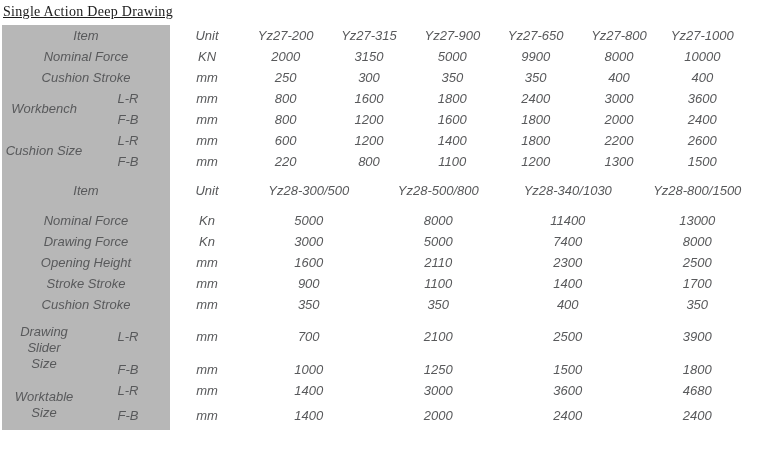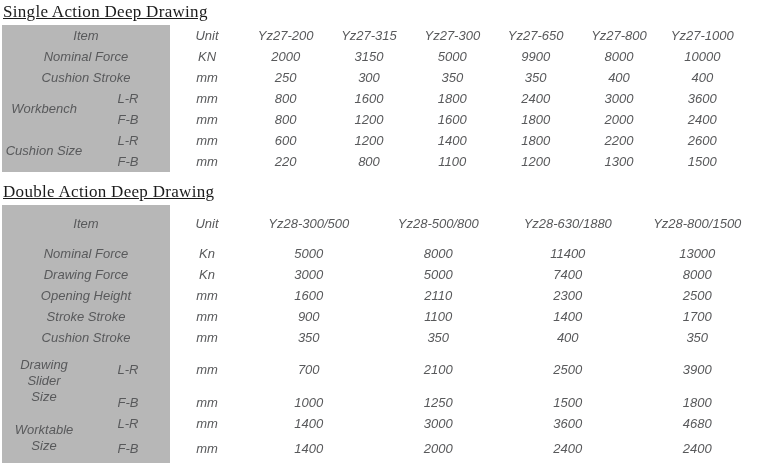--- a/index.html
+++ b/index.html
@@ -8,21 +8,21 @@
     height: 469px;
     background: var(--page-bg, #ffffff);
     font-family: "Liberation Sans", sans-serif;
     color: var(--text-color, #58595b);
     overflow: hidden;
   }
   .page { padding: 1px 0 0 2px; }
 
   .section-title {
     font-family: "Liberation Serif", serif;
-    font-size: 17px;
+    font-size: 14px;
     line-height: 21px;
     font-weight: 400;
     color: var(--title-color, #1b1b1b);
     text-decoration: underline;
     letter-spacing: 0.3px;
     margin: 0 0 3px 1px;
     display: inline-block;
   }
   .section + .section { margin-top: 0; }
   .title-row { height: 24px; }
@@ -69,21 +69,21 @@
           <col style="width: 83.3333px;">
           <col style="width: 83.3333px;">
           <col style="width: 83.3333px;">
         </colgroup>
         <thead>
           <tr>
             <td class="label-bg" colspan="2">Item</td>
             <td>Unit</td>
             <td>Yz27-200</td>
             <td>Yz27-315</td>
-            <td>Yz27-300</td>
+            <td>Yz27-900</td>
             <td>Yz27-650</td>
             <td>Yz27-800</td>
             <td>Yz27-1000</td>
           </tr>
         </thead>
         <tbody>
           <tr>
             <td class="label-bg" colspan="2">Nominal Force</td>
             <td>KN</td>
             <td>2000</td>
@@ -143,40 +143,37 @@
             <td>1100</td>
             <td>1200</td>
             <td>1300</td>
             <td>1500</td>
           </tr>
         </tbody>
       </table>
   </div>
 
   <div class="section">
-    <div class="title-row second">
-      <span class="section-title">Double Action Deep Drawing</span>
-    </div>
     <table class="spec-table table-double" id="table-double">
         <colgroup>
           <col style="width: 84px;">
           <col style="width: 84px;">
           <col style="width: 74px;">
           <col style="width: 129.5px;">
           <col style="width: 129.5px;">
           <col style="width: 129.5px;">
           <col style="width: 129.5px;">
         </colgroup>
         <thead>
           <tr>
             <td class="label-bg" colspan="2">Item</td>
             <td>Unit</td>
             <td>Yz28-300/500</td>
             <td>Yz28-500/800</td>
-            <td>Yz28-630/1880</td>
+            <td>Yz28-340/1030</td>
             <td>Yz28-800/1500</td>
           </tr>
         </thead>
         <tbody>
           <tr>
             <td class="label-bg" colspan="2">Nominal Force</td>
             <td>Kn</td>
             <td>5000</td>
             <td>8000</td>
             <td>11400</td>

